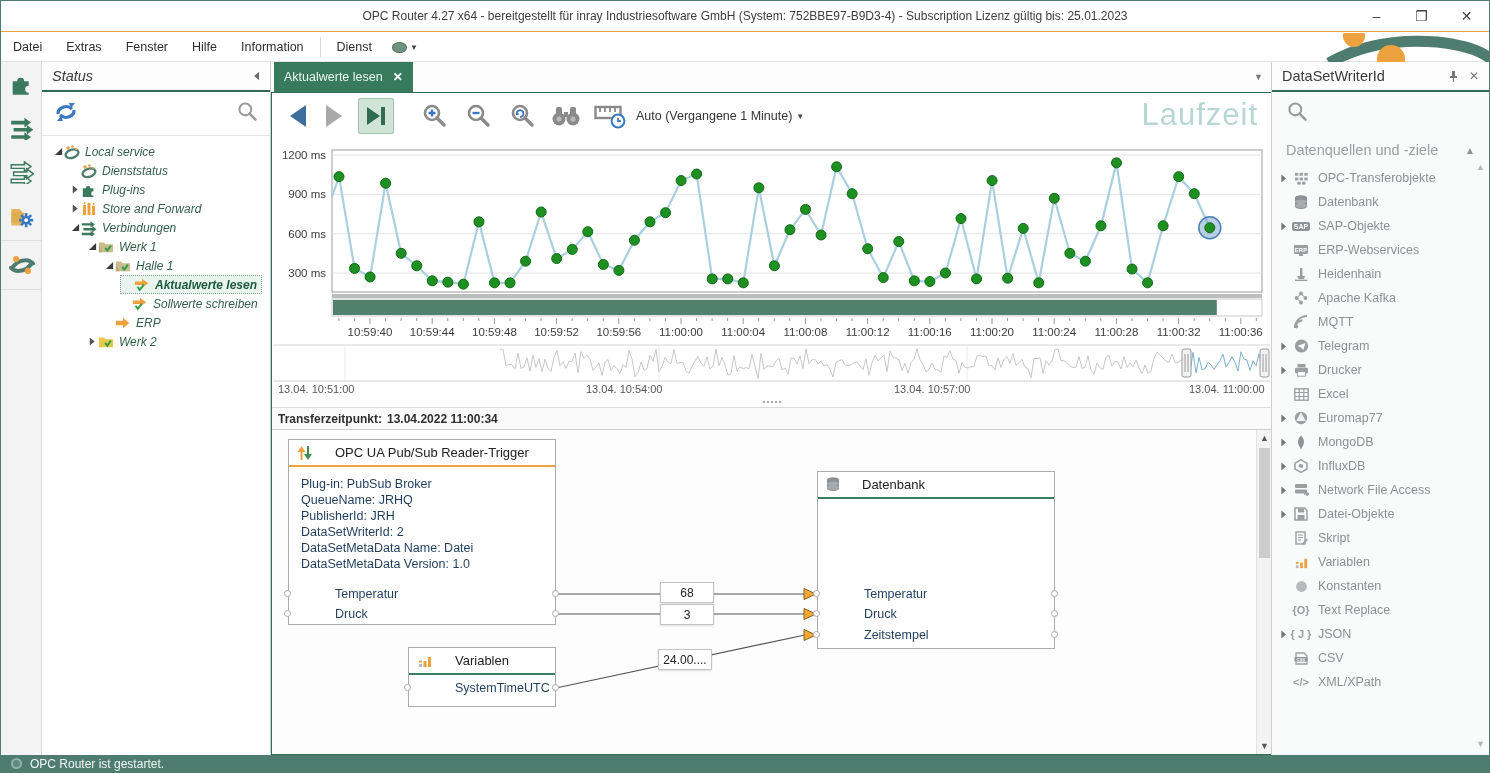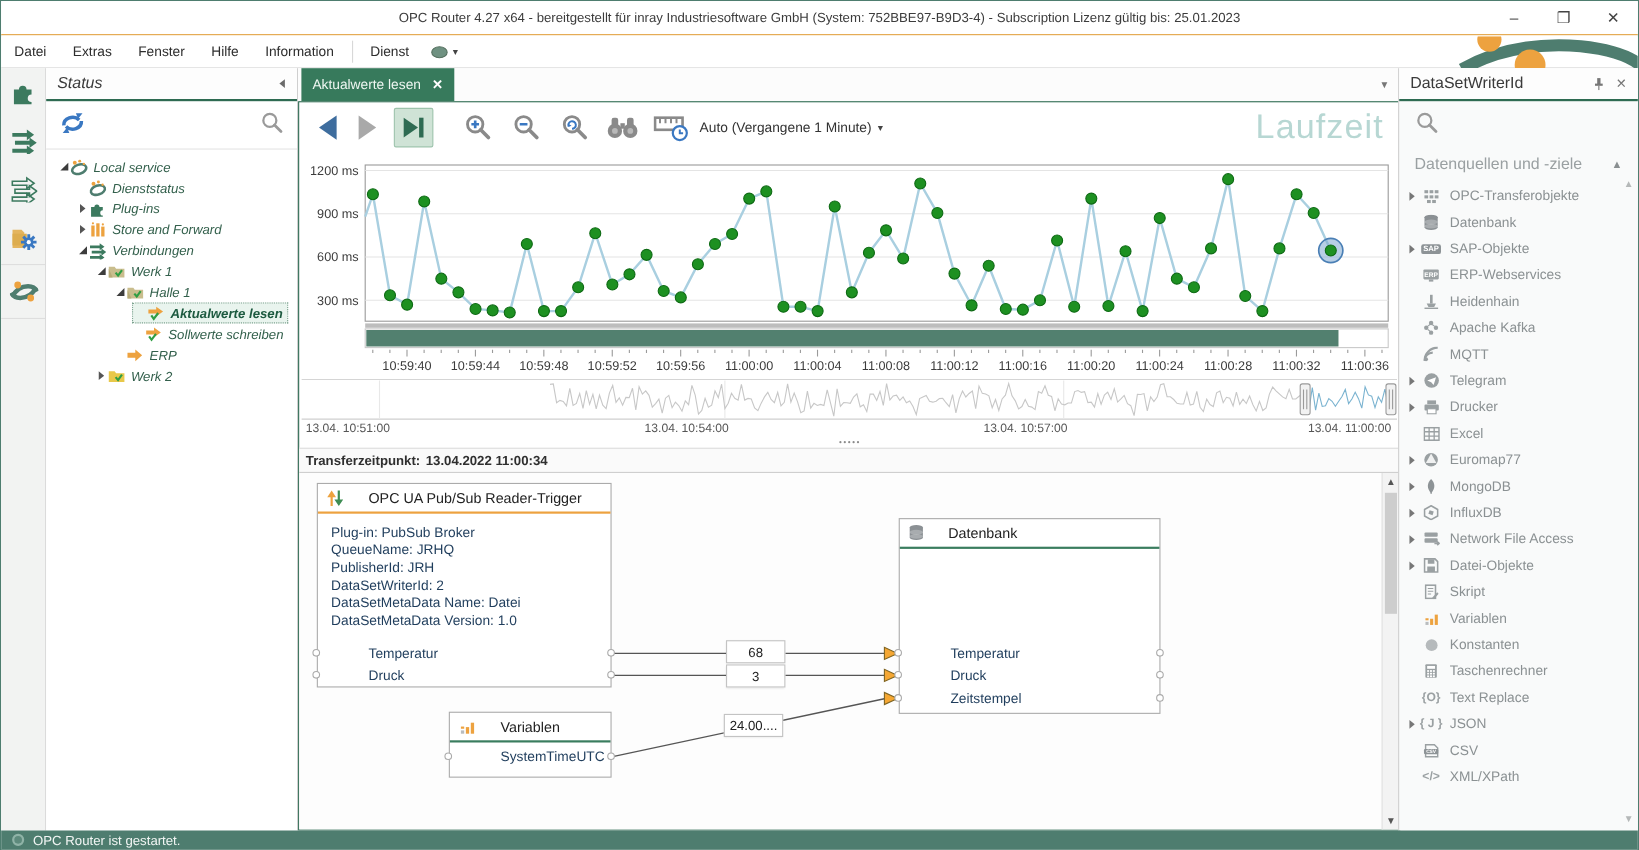--- a/index.html
+++ b/index.html
@@ -1004,41 +1004,20 @@
                 <circle cx="6.5" cy="6.5" r="5.4" fill="#b6babc"></circle>
               </svg>
             </span>
           </span>
      <span class="tp-label">Konstanten</span>
    </div>
         <div class="tp-item">
      <span class="tp-arrow"></span>
      <span class="tp-icon">
             <span style="display:inline-flex">
-              <svg width="12" height="14">
-                <rect x="0.8" y="0.8" width="10.4" height="12.4" rx="1" fill="#9aa0a2"></rect>
-                <rect x="2.4" y="2.4" width="7.2" height="2.6" fill="#fff"></rect>
-                <rect x="2.4" y="6.2" width="1.8" height="1.6" fill="#fff"></rect>
-                <rect x="5" y="6.2" width="1.8" height="1.6" fill="#fff"></rect>
-                <rect x="7.6" y="6.2" width="1.8" height="1.6" fill="#fff"></rect>
-                <rect x="2.4" y="8.6" width="1.8" height="1.6" fill="#fff"></rect>
-                <rect x="5" y="8.6" width="1.8" height="1.6" fill="#fff"></rect>
-                <rect x="7.6" y="8.6" width="1.8" height="1.6" fill="#fff"></rect>
-                <rect x="2.4" y="11" width="1.8" height="1.6" fill="#fff"></rect>
-                <rect x="5" y="11" width="1.8" height="1.6" fill="#fff"></rect>
-                <rect x="7.6" y="11" width="1.8" height="1.6" fill="#fff"></rect>
-              </svg>
-            </span>
-          </span>
-     <span class="tp-label">Taschenrechner</span>
-   </div>
-        <div class="tp-item">
-     <span class="tp-arrow"></span>
-     <span class="tp-icon">
-            <span style="display:inline-flex">
               <span class="glyph-ic">{O}</span>
             </span>
           </span>
      <span class="tp-label">Text Replace</span>
    </div>
         <div class="tp-item">
      <span class="tp-arrow">
             <svg width="7" height="9" viewBox="0 0 8 10">
               <path d="M1.5,0.5 L7,5 L1.5,9.5 Z" fill="#777"></path>
             </svg>

